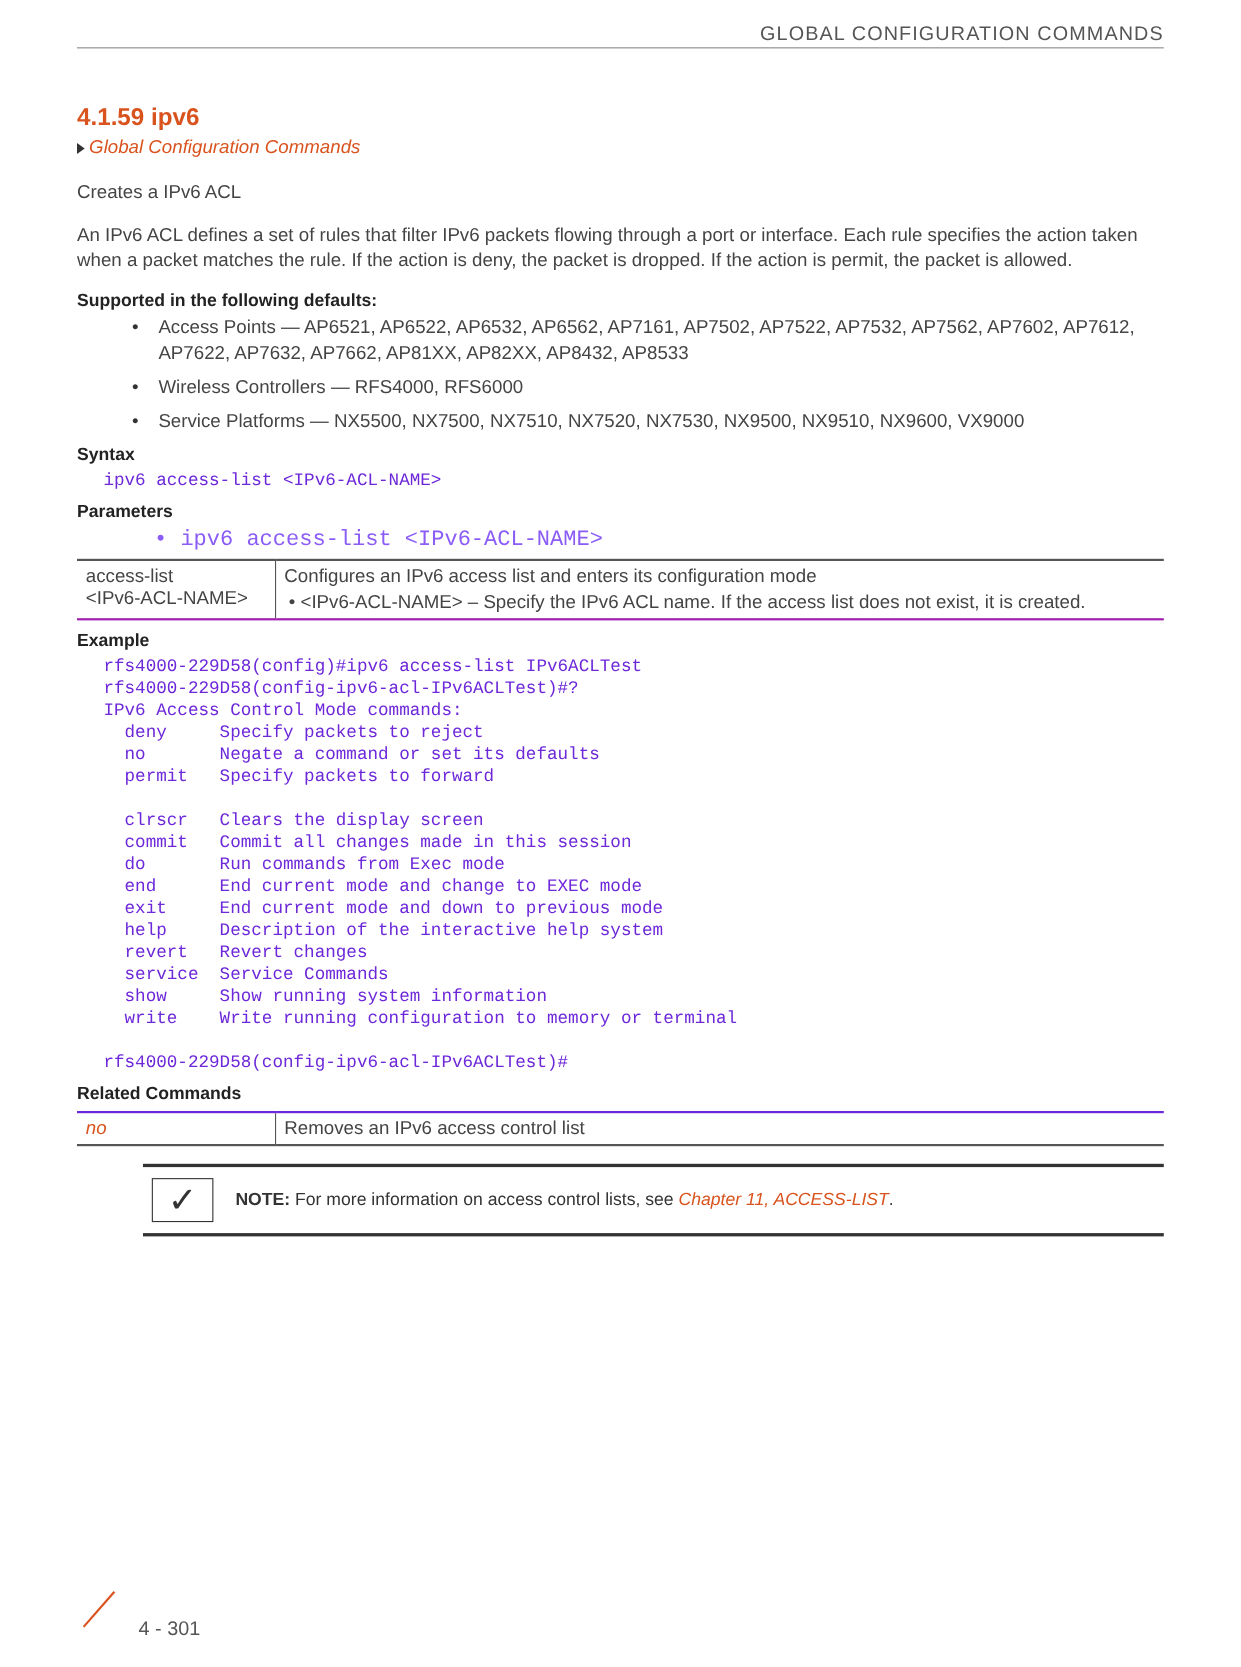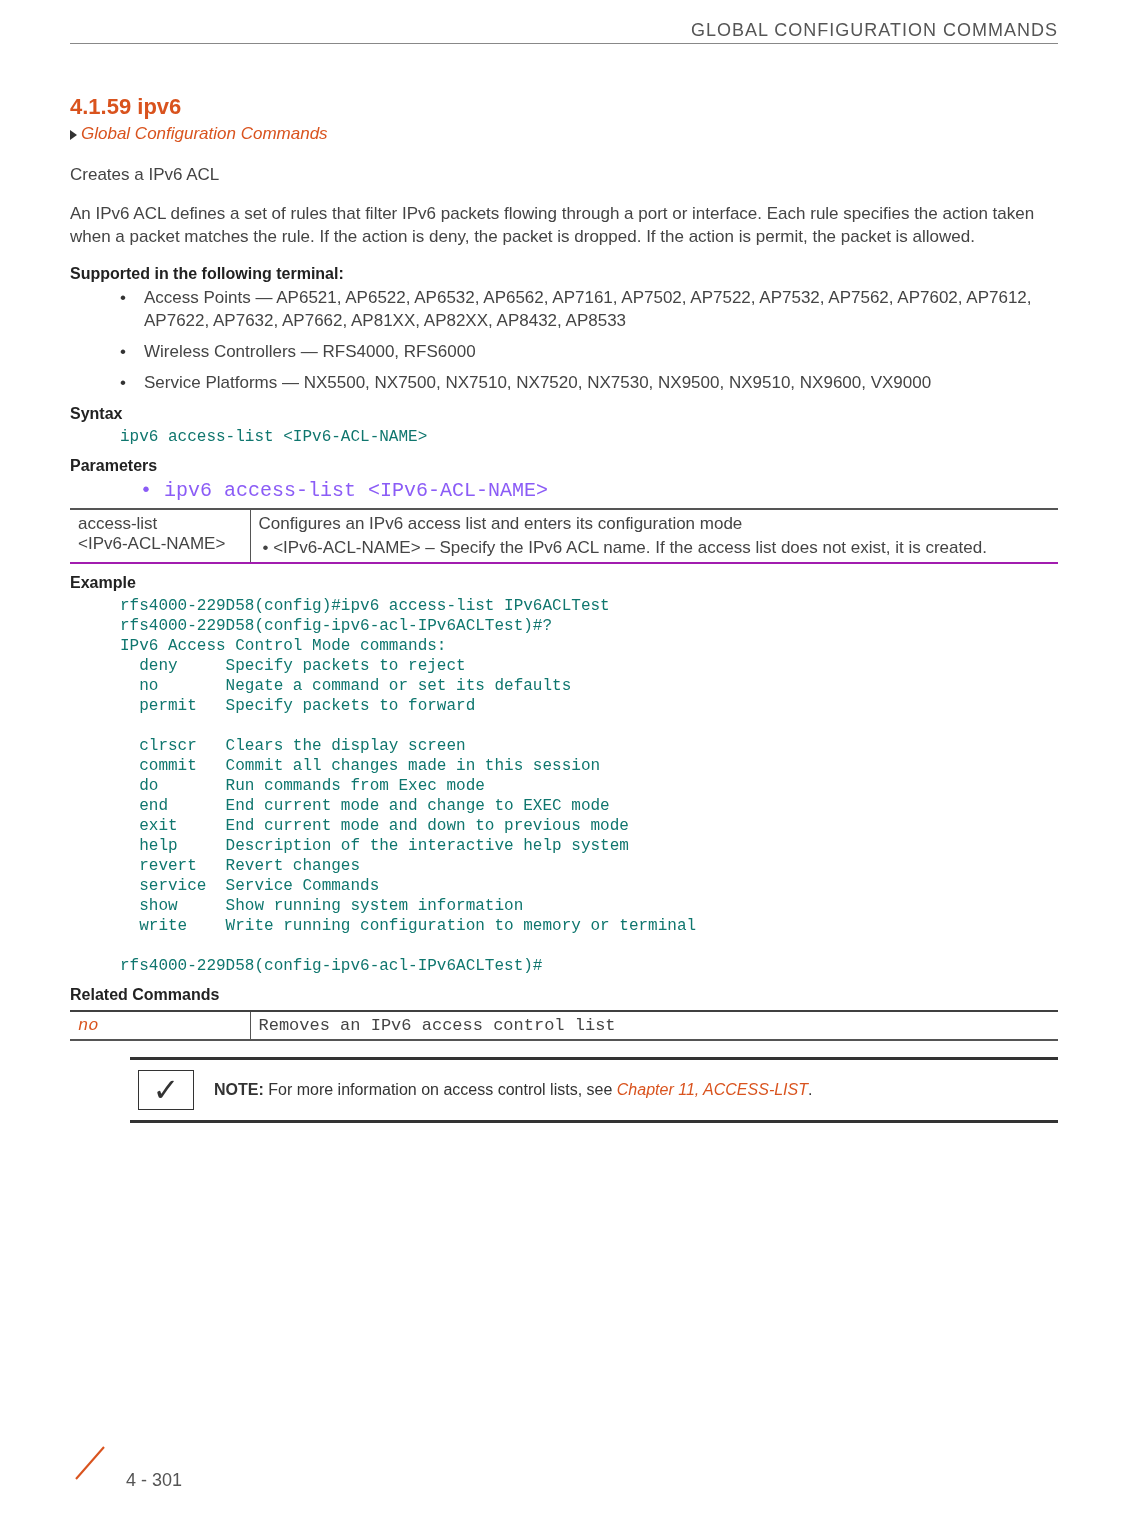--- a/index.html
+++ b/index.html
@@ -77,23 +77,23 @@
   ul.platforms li::before {
     content: "•";
     position: absolute;
     left: 0;
     top: 0;
     color: #333;
   }
   .code-block {
     font-family: "Courier New", monospace;
     font-size: 16px;
-    color: #0f766e;
+    color: #6d28d9;
     white-space: pre;
-    margin-left: 50px;
+    margin-left: 24px;
     margin-bottom: 6px;
     line-height: 1.25;
   }
   .param-line {
     font-family: "Courier New", monospace;
     font-size: 20px;
     color: #8b5cf6;
     margin-left: 70px;
     margin-bottom: 6px;
   }
@@ -122,25 +122,24 @@
     margin-top: 4px;
   }
   table.related {
     width: 100%;
     border-collapse: collapse;
     margin: 6px 0 16px 0;
     font-size: 17px;
     color: #444;
   }
   table.related td {
-    border-top: 2px solid #404040;
+    border-top: 2px solid #6d28d9;
     border-bottom: 2px solid #555;
     padding: 4px 8px;
     vertical-align: top;
-    font-family: Liberation Mono, monospace;
   }
   table.related td.rcol1 {
     width: 180px;
     border-right: 1px solid #555;
     color: #d9531e;
     font-style: italic;
   }
   .note-box {
     border-top: 3px solid #333;
     border-bottom: 3px solid #333;
@@ -197,21 +196,21 @@
   <div class="header">GLOBAL CONFIGURATION COMMANDS</div>
 
   <div class="section-num">4.1.59 ipv6</div>
   <div class="breadcrumb">
     <span class="breadcrumb-arrow"></span><span>Global Configuration Commands</span>
   </div>
 
   <div class="body-text">Creates a IPv6 ACL</div>
   <div class="body-text">An IPv6 ACL defines a set of rules that filter IPv6 packets flowing through a port or interface. Each rule specifies the action taken when a packet matches the rule. If the action is deny, the packet is dropped. If the action is permit, the packet is allowed.</div>
 
-  <div class="subhead">Supported in the following terminal:</div>
+  <div class="subhead">Supported in the following defaults:</div>
   <ul class="platforms">
     <li>Access Points — AP6521, AP6522, AP6532, AP6562, AP7161, AP7502, AP7522, AP7532, AP7562, AP7602, AP7612, AP7622, AP7632, AP7662, AP81XX, AP82XX, AP8432, AP8533</li>
     <li>Wireless Controllers — RFS4000, RFS6000</li>
     <li>Service Platforms — NX5500, NX7500, NX7510, NX7520, NX7530, NX9500, NX9510, NX9600, VX9000</li>
   </ul>
 
   <div class="subhead">Syntax</div>
   <div class="code-block">ipv6 access-list &lt;IPv6-ACL-NAME&gt;</div>
 
   <div class="subhead">Parameters</div>

